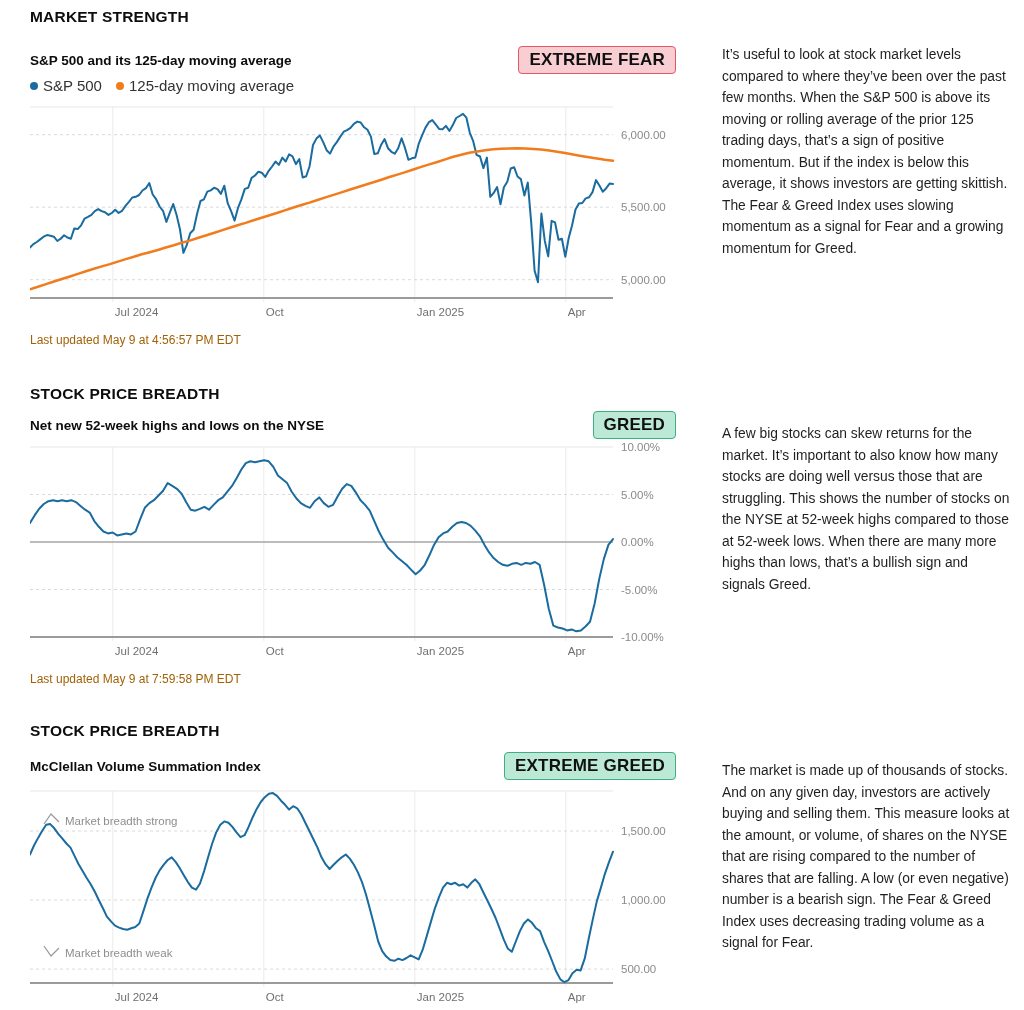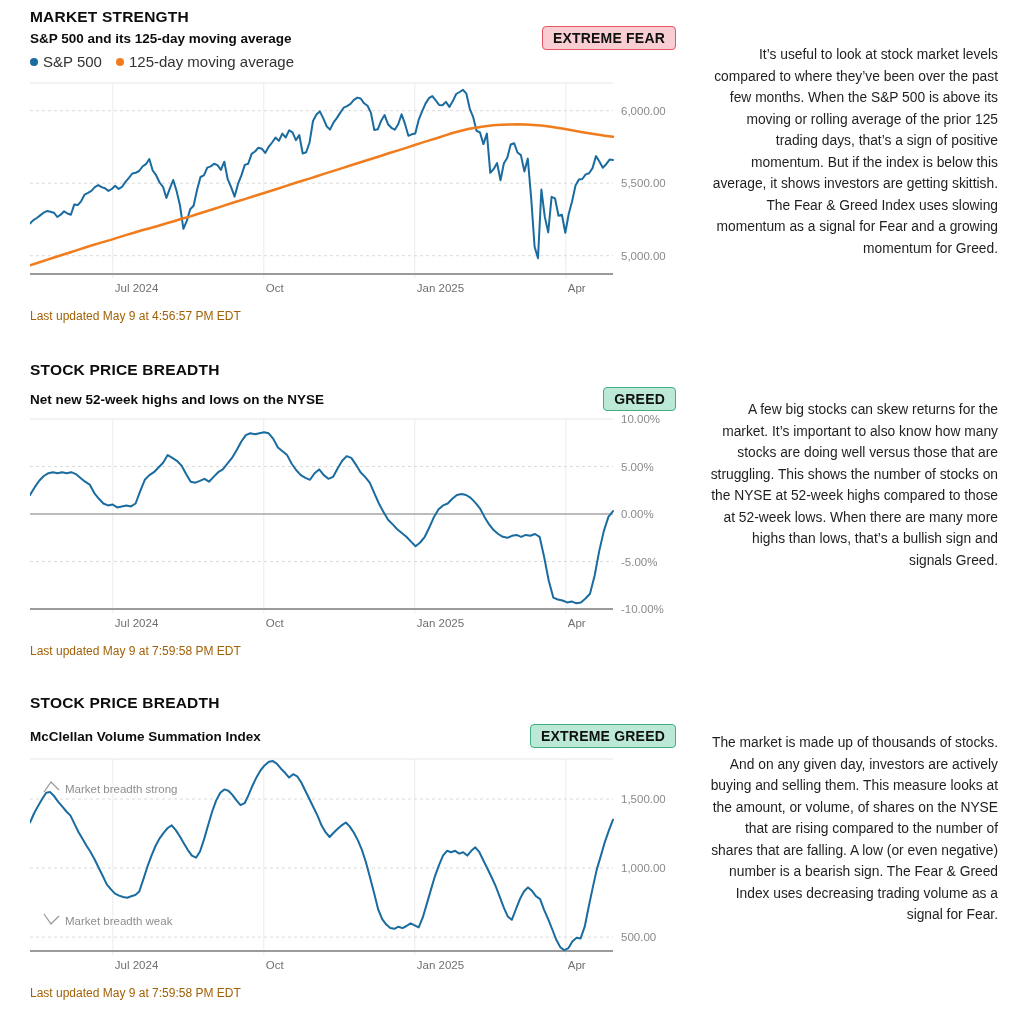--- a/index.html
+++ b/index.html
@@ -2,27 +2,27 @@
 <html><head>
 <meta charset="utf-8">
 <style>
   html,body{margin:0;padding:0;background:#ffffff;}
   body{width:1024px;height:1010px;overflow:hidden;font-family:"Liberation Sans",sans-serif;color:#1f1f1f;}
   .page{box-sizing:border-box;width:1024px;padding:8px 14px 0 30px;}
   .section{display:flex;align-items:flex-start;}
   .sec2{margin-top:38px;}
   .sec3{margin-top:36px;}
   .chart-col{width:662px;flex:0 0 662px;}
-  .text-col{width:288px;flex:0 0 288px;margin-left:18px;text-align:right;}
+  .text-col{width:288px;flex:0 0 288px;margin-left:30px;}
   .sec-header{font-size:15.5px;font-weight:700;color:#0d0d0d;letter-spacing:.2px;line-height:18px;}
-  .title-row{display:flex;justify-content:space-between;align-items:center;width:646px;}
+  .title-row{display:flex;justify-content:space-between;align-items:center;margin-top:20px;width:646px;}
   .sec2 .title-row{margin-top:8px;}
   .sec3 .title-row{margin-top:12px;}
   .chart-title{font-size:13.5px;font-weight:700;color:#0d0d0d;}
-  .badge{font-size:14px;font-weight:700;color:#101010;border:1.5px solid #999;border-radius:4px;padding:3px 10px;letter-spacing:.2px;white-space:nowrap;}
+  .badge{font-size:17px;font-weight:700;color:#101010;border:1.5px solid #999;border-radius:4px;padding:3px 10px;letter-spacing:.2px;white-space:nowrap;}
   .legend{display:flex;align-items:center;gap:14px;margin-top:3px;font-size:15px;color:#333;}
   .legend-item{display:flex;align-items:center;gap:5px;}
   .legend-dot{width:8px;height:8px;border-radius:50%;display:inline-block;}
   .chart-wrap1{margin-top:5px;}
   .chart-wrap2{margin-top:0;}
   .chart-wrap3{margin-top:3px;}
   .last-updated{font-size:12px;color:#a16207;margin-top:5px;}
   .desc{font-size:13.8px;line-height:1.56;color:#1f1f1f;}
   .pt1{padding-top:36px;}
   .pt2{padding-top:38px;}

